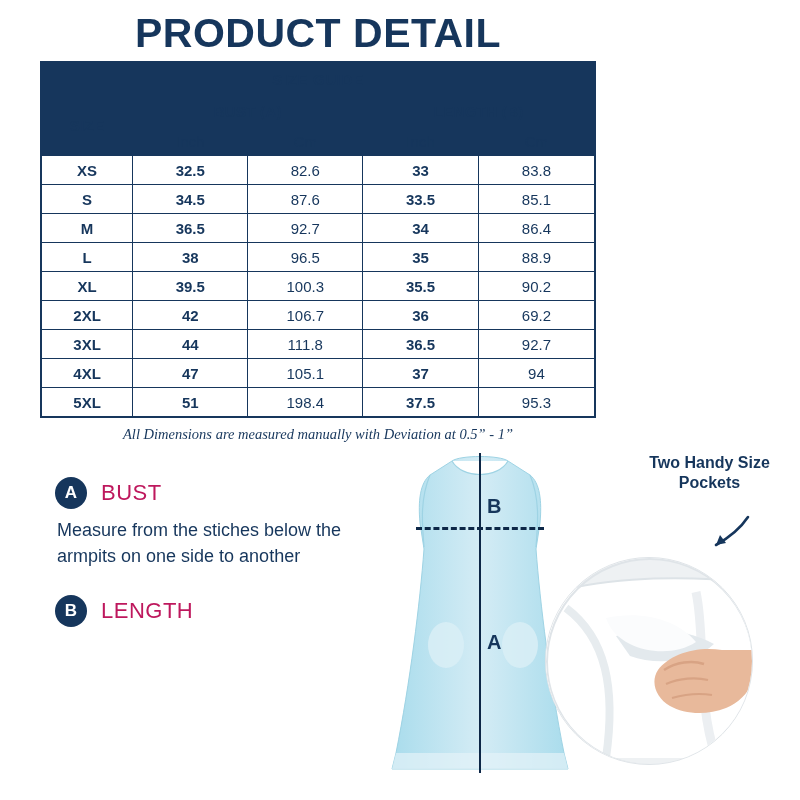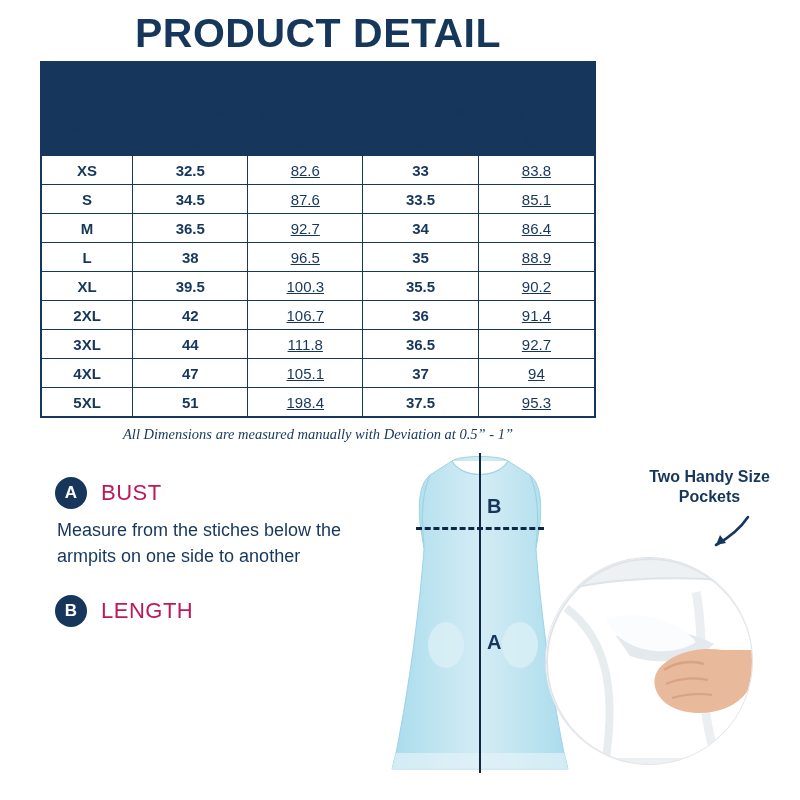--- a/index.html
+++ b/index.html
@@ -67,21 +67,21 @@
   }
   .hdr3 {
     background: #16365c;
     color: #ffffff;
     font-weight: normal;
     font-size: 15px;
     height: 28px !important;
   }
   td.sizecell { font-weight: bold; font-size: 15px; }
   td.inchcell { font-weight: bold; font-size: 15px; }
-  td.cmcell   { font-weight: normal; font-size: 15px; text-decoration: underline; }
+  td.cmcell   { font-weight: normal; font-size: 15px; }
 
   .note {
     margin: 8px 40px 0;
     text-align: center;
     font-family: "Liberation Serif", serif;
     font-style: italic;
     font-size: 14.5px;
     color: #16365c;
   }
 
@@ -165,21 +165,21 @@
     position: absolute;
     left: 107px; top: 178px;
     color: #16365c;
     font-weight: bold;
     font-size: 20px;
   }
 
   
   .callout {
     position: absolute;
-    left: 622px; top: 14px;
+    left: 622px; top: 0;
     width: 175px;
     text-align: center;
     color: #16365c;
     font-weight: bold;
     font-size: 16px;
     line-height: 1.25;
   }
   .arrow {
     position: absolute;
     left: 700px; top: 62px;
@@ -260,21 +260,21 @@
           <td class="inchcell">39.5</td>
           <td class="cmcell">100.3</td>
           <td class="inchcell">35.5</td>
           <td class="cmcell">90.2</td>
         </tr>
         <tr>
           <td class="sizecell">2XL</td>
           <td class="inchcell">42</td>
           <td class="cmcell">106.7</td>
           <td class="inchcell">36</td>
-          <td class="cmcell">91.4</td>
+          <td class="cmcell">69.2</td>
         </tr>
         <tr>
           <td class="sizecell">3XL</td>
           <td class="inchcell">44</td>
           <td class="cmcell">111.8</td>
           <td class="inchcell">36.5</td>
           <td class="cmcell">92.7</td>
         </tr>
         <tr>
           <td class="sizecell">4XL</td>

